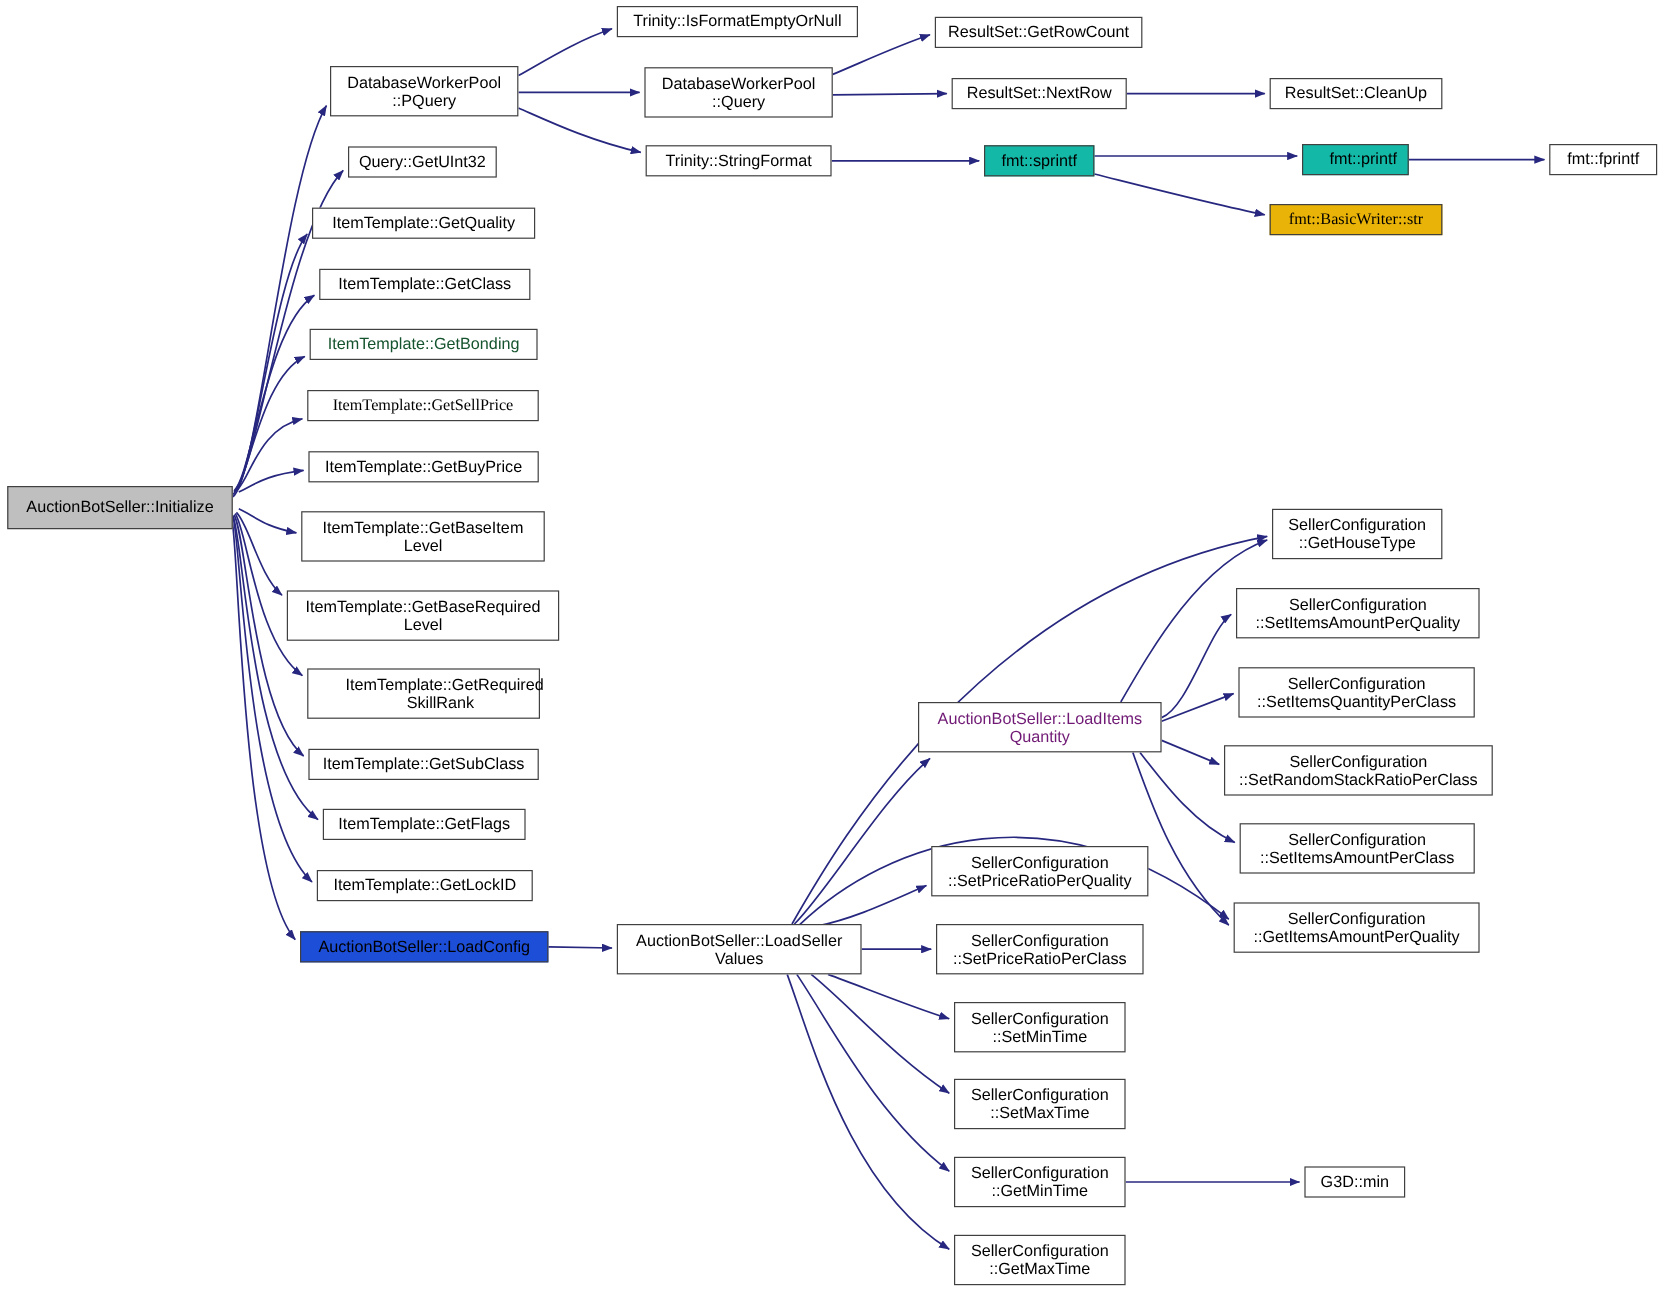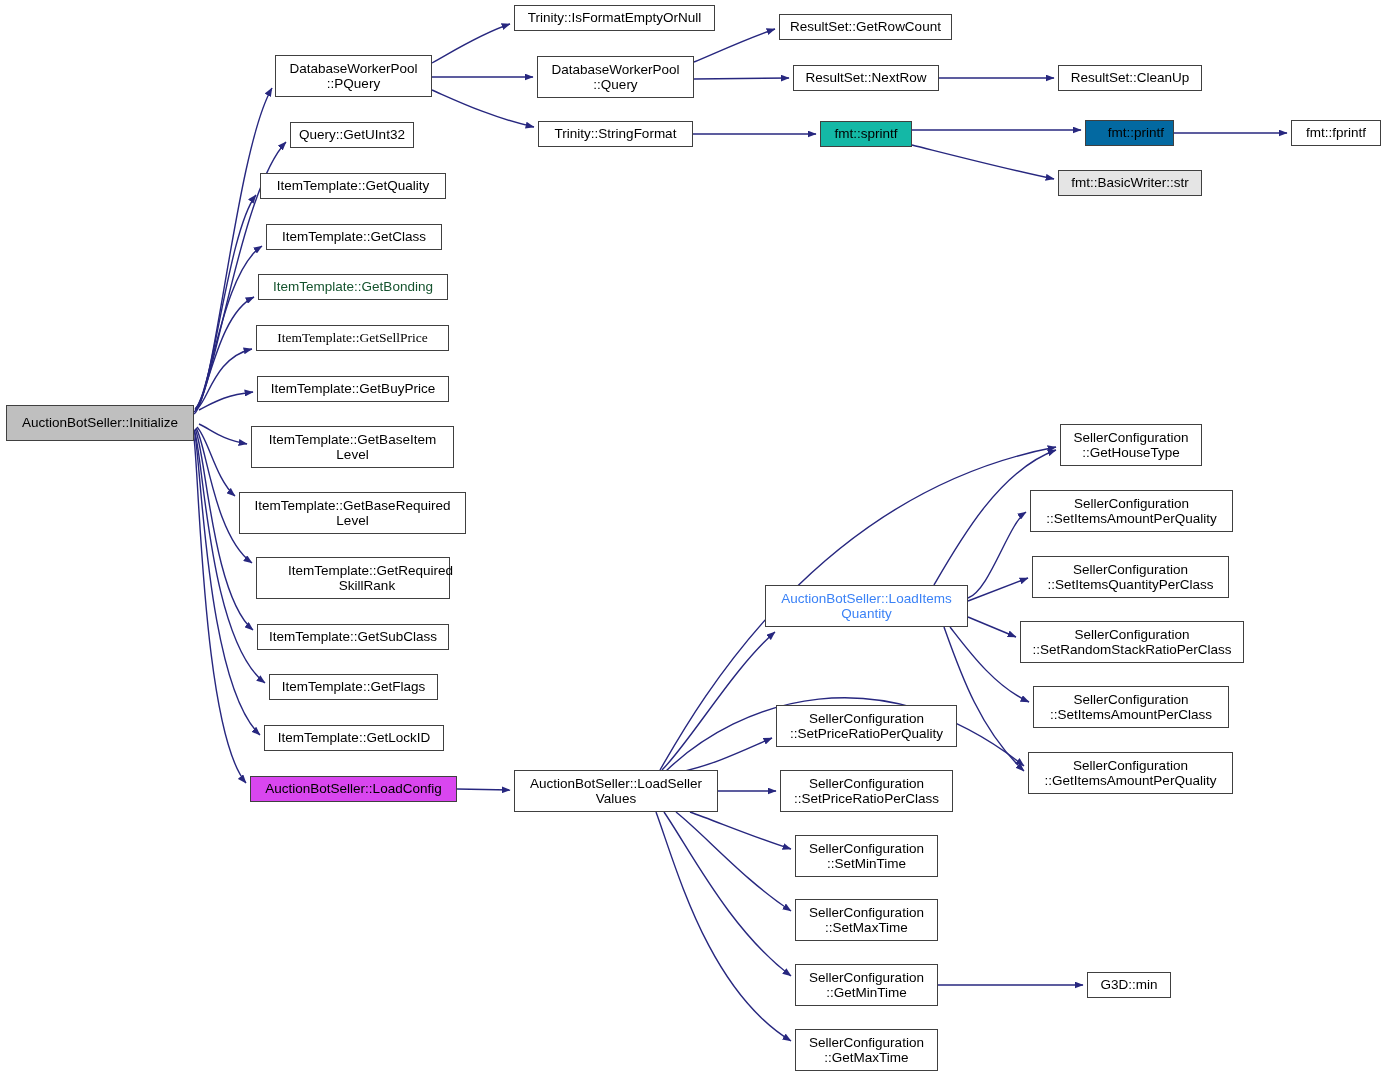--- a/index.html
+++ b/index.html
@@ -107,42 +107,42 @@
       <div class="node" style="left: 275px; top: 55px; width: 157px; height: 42px; border-color: rgb(64, 64, 64); background: rgb(255, 255, 255); color: rgb(0, 0, 0);"><span class="lbl">DatabaseWorkerPool
 ::PQuery</span></div>
       <div class="node" style="left: 514px; top: 5px; width: 201px; height: 26px; border-color: rgb(64, 64, 64); background: rgb(255, 255, 255); color: rgb(0, 0, 0);"><span class="lbl">Trinity::IsFormatEmptyOrNull</span></div>
       <div class="node" style="left: 537px; top: 56px; width: 157px; height: 42px; border-color: rgb(64, 64, 64); background: rgb(255, 255, 255); color: rgb(0, 0, 0);"><span class="lbl">DatabaseWorkerPool
 ::Query</span></div>
       <div class="node" style="left: 538px; top: 121px; width: 155px; height: 26px; border-color: rgb(64, 64, 64); background: rgb(255, 255, 255); color: rgb(0, 0, 0);"><span class="lbl">Trinity::StringFormat</span></div>
       <div class="node" style="left: 779px; top: 14px; width: 173px; height: 26px; border-color: rgb(64, 64, 64); background: rgb(255, 255, 255); color: rgb(0, 0, 0);"><span class="lbl">ResultSet::GetRowCount</span></div>
       <div class="node" style="left: 793px; top: 65px; width: 146px; height: 26px; border-color: rgb(64, 64, 64); background: rgb(255, 255, 255); color: rgb(0, 0, 0);"><span class="lbl">ResultSet::NextRow</span></div>
       <div class="node" style="left: 1058px; top: 65px; width: 144px; height: 26px; border-color: rgb(64, 64, 64); background: rgb(255, 255, 255); color: rgb(0, 0, 0);"><span class="lbl">ResultSet::CleanUp</span></div>
       <div class="node" style="left: 820px; top: 121px; width: 92px; height: 26px; border-color: rgb(64, 64, 64); background: #14b8a6; color: rgb(0, 0, 0);"><span class="lbl">fmt::sprintf</span></div>
-      <div class="node" style="left: 1085px; top: 120px; width: 89px; height: 26px; border-color: rgb(64, 64, 64); background: #0369a1; color: rgb(0, 0, 0); padding-left: 13px;"><span class="lbl">fmt::printf</span></div>
+      <div class="node" style="left: 1085px; top: 120px; width: 89px; height: 26px; border-color: rgb(64, 64, 64); background: #14b8a6; color: rgb(0, 0, 0); padding-left: 13px;"><span class="lbl">fmt::printf</span></div>
       <div class="node" style="left: 1291px; top: 120px; width: 90px; height: 26px; border-color: rgb(64, 64, 64); background: rgb(255, 255, 255); color: rgb(0, 0, 0);"><span class="lbl">fmt::fprintf</span></div>
-      <div class="node" style="left: 1058px; top: 170px; width: 144px; height: 26px; border-color: rgb(64, 64, 64); background: #e5e5e5; color: rgb(0, 0, 0);"><span class="lbl">fmt::BasicWriter::str</span></div>
+      <div class="node" style="left: 1058px; top: 170px; width: 144px; height: 26px; border-color: rgb(64, 64, 64); background: #eab308; color: rgb(0, 0, 0); font-family: Liberation Serif, serif;"><span class="lbl">fmt::BasicWriter::str</span></div>
       <div class="node" style="left: 290px; top: 122px; width: 124px; height: 26px; border-color: rgb(64, 64, 64); background: rgb(255, 255, 255); color: rgb(0, 0, 0);"><span class="lbl">Query::GetUInt32</span></div>
       <div class="node" style="left: 260px; top: 173px; width: 186px; height: 26px; border-color: rgb(64, 64, 64); background: rgb(255, 255, 255); color: rgb(0, 0, 0);"><span class="lbl">ItemTemplate::GetQuality</span></div>
       <div class="node" style="left: 266px; top: 224px; width: 176px; height: 26px; border-color: rgb(64, 64, 64); background: rgb(255, 255, 255); color: rgb(0, 0, 0);"><span class="lbl">ItemTemplate::GetClass</span></div>
       <div class="node" style="left: 258px; top: 274px; width: 190px; height: 26px; border-color: rgb(64, 64, 64); background: rgb(255, 255, 255); color: #14532d;"><span class="lbl">ItemTemplate::GetBonding</span></div>
       <div class="node" style="left: 256px; top: 325px; width: 193px; height: 26px; border-color: rgb(64, 64, 64); background: rgb(255, 255, 255); color: rgb(0, 0, 0); font-family: Liberation Serif, serif;"><span class="lbl">ItemTemplate::GetSellPrice</span></div>
       <div class="node" style="left: 257px; top: 376px; width: 192px; height: 26px; border-color: rgb(64, 64, 64); background: rgb(255, 255, 255); color: rgb(0, 0, 0);"><span class="lbl">ItemTemplate::GetBuyPrice</span></div>
       <div class="node" style="left: 251px; top: 426px; width: 203px; height: 42px; border-color: rgb(64, 64, 64); background: rgb(255, 255, 255); color: rgb(0, 0, 0);"><span class="lbl">ItemTemplate::GetBaseItem
 Level</span></div>
       <div class="node" style="left: 239px; top: 492px; width: 227px; height: 42px; border-color: rgb(64, 64, 64); background: rgb(255, 255, 255); color: rgb(0, 0, 0);"><span class="lbl">ItemTemplate::GetBaseRequired
 Level</span></div>
       <div class="node" style="left: 256px; top: 557px; width: 194px; height: 42px; border-color: rgb(64, 64, 64); background: rgb(255, 255, 255); color: rgb(0, 0, 0); padding-left: 28px;"><span class="lbl">ItemTemplate::GetRequired
 SkillRank</span></div>
       <div class="node" style="left: 257px; top: 624px; width: 192px; height: 26px; border-color: rgb(64, 64, 64); background: rgb(255, 255, 255); color: rgb(0, 0, 0);"><span class="lbl">ItemTemplate::GetSubClass</span></div>
       <div class="node" style="left: 269px; top: 674px; width: 169px; height: 26px; border-color: rgb(64, 64, 64); background: rgb(255, 255, 255); color: rgb(0, 0, 0);"><span class="lbl">ItemTemplate::GetFlags</span></div>
       <div class="node" style="left: 264px; top: 725px; width: 180px; height: 26px; border-color: rgb(64, 64, 64); background: rgb(255, 255, 255); color: rgb(0, 0, 0);"><span class="lbl">ItemTemplate::GetLockID</span></div>
-      <div class="node" style="left: 250px; top: 776px; width: 207px; height: 26px; border-color: rgb(64, 64, 64); background: #d946ef; color: rgb(0, 0, 0);"><span class="lbl">AuctionBotSeller::LoadConfig</span></div>
+      <div class="node" style="left: 250px; top: 776px; width: 207px; height: 26px; border-color: rgb(64, 64, 64); background: #1d4ed8; color: rgb(0, 0, 0);"><span class="lbl">AuctionBotSeller::LoadConfig</span></div>
       <div class="node" style="left: 514px; top: 770px; width: 204px; height: 42px; border-color: rgb(64, 64, 64); background: rgb(255, 255, 255); color: rgb(0, 0, 0);"><span class="lbl">AuctionBotSeller::LoadSeller
 Values</span></div>
-      <div class="node" style="left: 765px; top: 585px; width: 203px; height: 42px; border-color: rgb(64, 64, 64); background: rgb(255, 255, 255); color: #3b82f6;"><span class="lbl">AuctionBotSeller::LoadItems
+      <div class="node" style="left: 765px; top: 585px; width: 203px; height: 42px; border-color: rgb(64, 64, 64); background: rgb(255, 255, 255); color: #701a75;"><span class="lbl">AuctionBotSeller::LoadItems
 Quantity</span></div>
       <div class="node" style="left: 1060px; top: 424px; width: 142px; height: 42px; border-color: rgb(64, 64, 64); background: rgb(255, 255, 255); color: rgb(0, 0, 0);"><span class="lbl">SellerConfiguration
 ::GetHouseType</span></div>
       <div class="node" style="left: 1030px; top: 490px; width: 203px; height: 42px; border-color: rgb(64, 64, 64); background: rgb(255, 255, 255); color: rgb(0, 0, 0);"><span class="lbl">SellerConfiguration
 ::SetItemsAmountPerQuality</span></div>
       <div class="node" style="left: 1032px; top: 556px; width: 197px; height: 42px; border-color: rgb(64, 64, 64); background: rgb(255, 255, 255); color: rgb(0, 0, 0);"><span class="lbl">SellerConfiguration
 ::SetItemsQuantityPerClass</span></div>
       <div class="node" style="left: 1020px; top: 621px; width: 224px; height: 42px; border-color: rgb(64, 64, 64); background: rgb(255, 255, 255); color: rgb(0, 0, 0);"><span class="lbl">SellerConfiguration
 ::SetRandomStackRatioPerClass</span></div>
       <div class="node" style="left: 1033px; top: 686px; width: 196px; height: 42px; border-color: rgb(64, 64, 64); background: rgb(255, 255, 255); color: rgb(0, 0, 0);"><span class="lbl">SellerConfiguration

